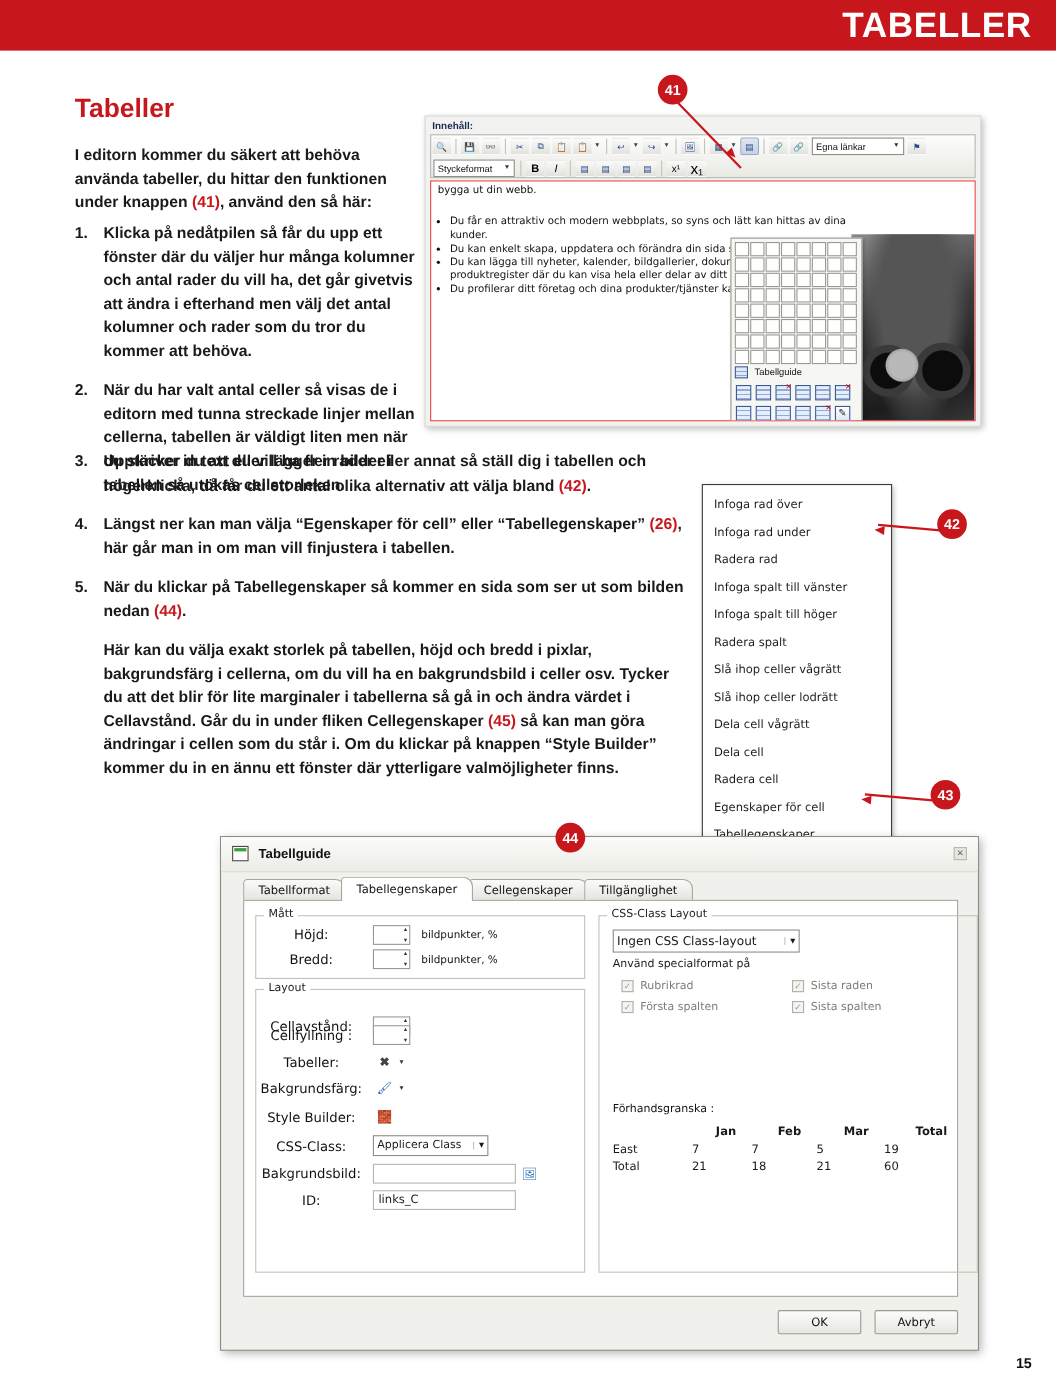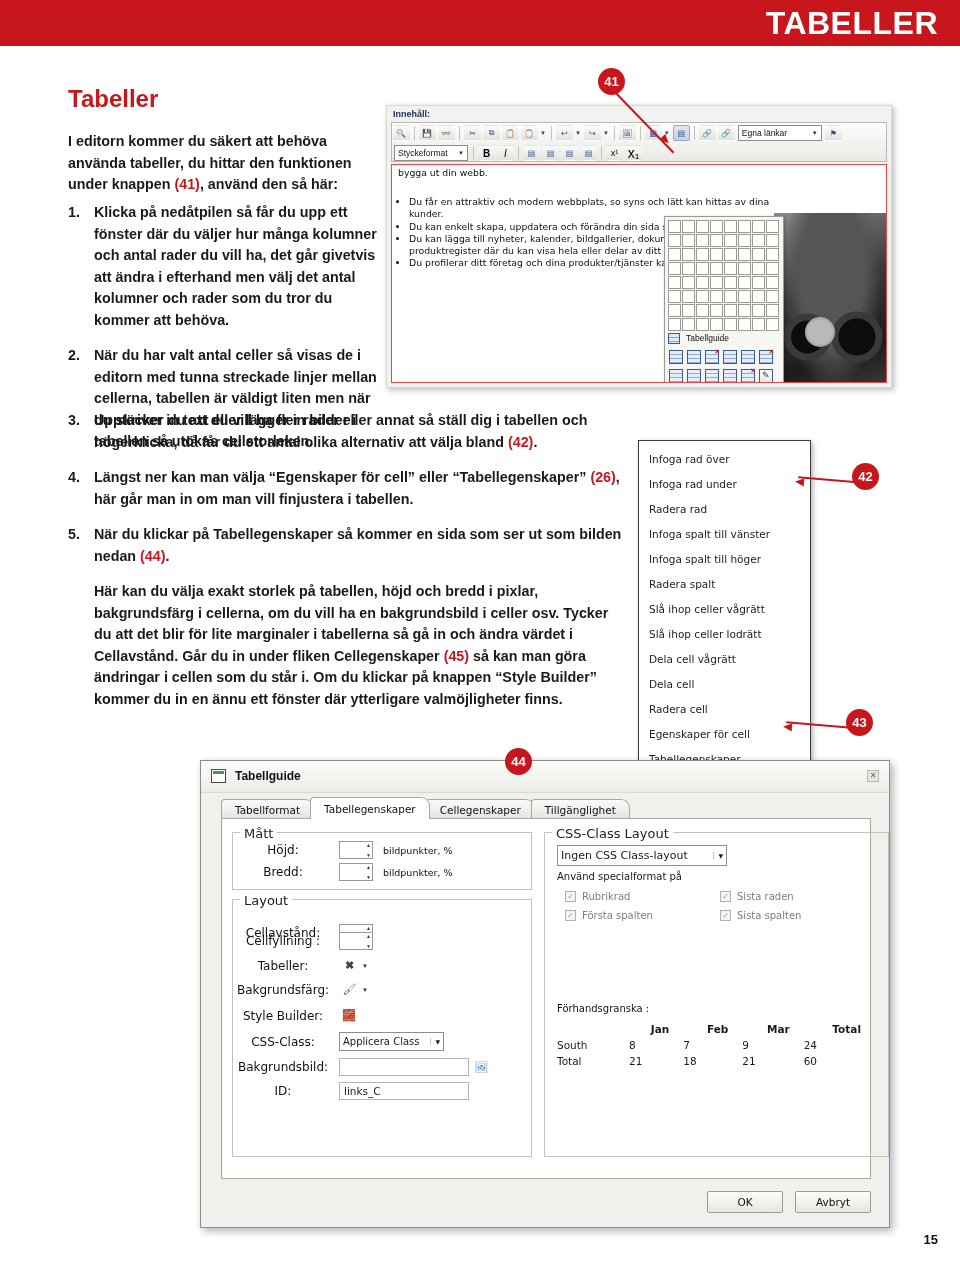--- a/index.html
+++ b/index.html
@@ -187,21 +187,21 @@
     font-family:"DejaVu Sans", sans-serif;
   }
   .tg-tab.active { background:#ffffff; height:22px; z-index:3; }
   #tg-panel {
     position:absolute; left:20px; top:57px; right:18px; bottom:48px;
     background:#ffffff; border:1px solid #a7a7a0;
   }
   
   .fs { position:absolute; border:1px solid #c2c2bb; }
   .fs > legend { position:absolute; left:7px; top:-7px; background:#fff; padding:0 4px;
-     font-size:13px; color:#222; font-family:"DejaVu Sans", sans-serif;}
+     font-size:10px; color:#222; font-family:"DejaVu Sans", sans-serif;}
   #fs-matt { left:8px; top:13px; width:300px; height:58px; }
   #fs-layout { left:8px; top:80px; width:300px; height:258px; }
   #fs-css { left:320px; top:13px; width:345px; height:325px; }
 
   .frow { position:absolute; display:flex; align-items:center; }
   .flabel { font-size:12px; color:#111; text-align:center; font-family:"DejaVu Sans", sans-serif; }
   .spin { width:34px; height:18px; border:1px solid #999992; background:#fff; position:relative; margin-left:6px;}
   .spin::before { content:"▲"; position:absolute; right:1px; top:0px; font-size:5px; color:#333; }
   .spin::after  { content:"▼"; position:absolute; right:1px; bottom:0px; font-size:5px; color:#333; }
   .hint { font-size:9.5px; margin-left:10px; color:#111; font-family:"DejaVu Sans", sans-serif; }
@@ -585,25 +585,25 @@
           <tr>
             <th class="rowhead" style="width:72px"></th>
             <th>Jan</th>
             <th>Feb</th>
             <th>Mar</th>
             <th>Total</th>
           </tr>
         </thead>
         <tbody>
           <tr>
-            <td class="rowhead">South</td>
-            <td>8</td>
+            <td class="rowhead">East</td>
             <td>7</td>
-            <td>9</td>
-            <td>24</td>
+            <td>7</td>
+            <td>5</td>
+            <td>19</td>
           </tr>
           <tr>
             <td class="rowhead">Total</td>
             <td>21</td>
             <td>18</td>
             <td>21</td>
             <td>60</td>
           </tr>
         </tbody>
       </table>

